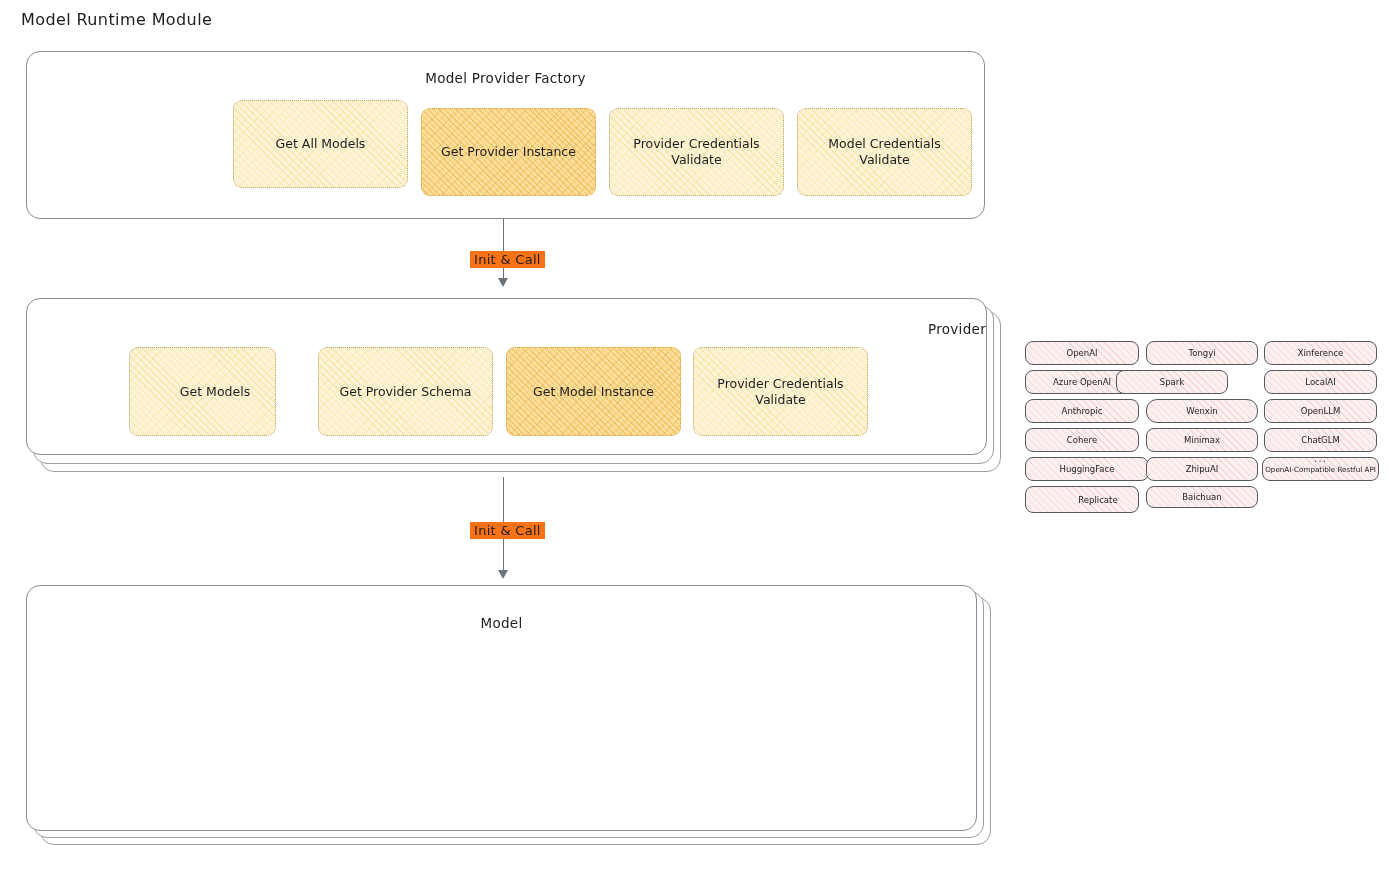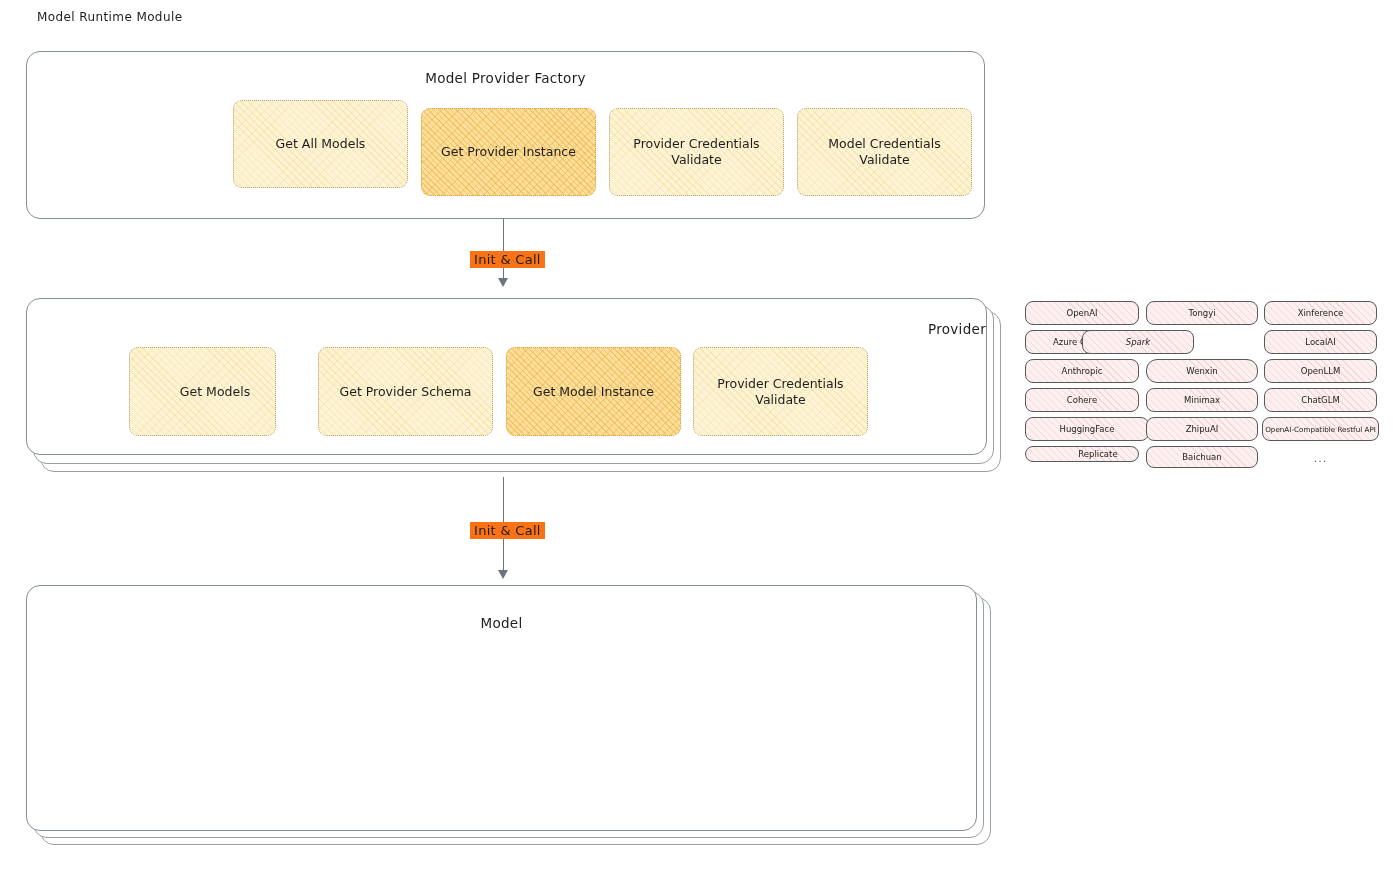--- a/index.html
+++ b/index.html
@@ -13,23 +13,23 @@
     height: 880px;
     position: relative;
     font-family: "DejaVu Sans", sans-serif;
     color: #1e1e1e;
     overflow: hidden;
   }
 
   
   #page-title {
     position: absolute;
-    left: 37px;
+    left: 21px;
     top: 10px;
-    font-size: 12px;
+    font-size: 16px;
     letter-spacing: 0.4px;
     color: #1e1e1e;
     white-space: nowrap;
   }
 
   
   .panel {
     position: absolute;
     background: #ffffff;
     border: 1.3px solid #868e96;
@@ -90,20 +90,21 @@
     background-color: #fdf0f0;
     background-image:
       repeating-linear-gradient(45deg, rgba(230,140,140,0.26) 0 1px, rgba(0,0,0,0) 1px 5px);
     display: flex;
     align-items: center;
     justify-content: center;
     text-align: center;
     font-size: 8.5px;
     color: #1e1e1e;
     white-space: nowrap;
+    margin-top: 40px;
   }
   .pchip.tiny { font-size: 7.2px; }
   .ellipsis-chip {
     position: absolute;
     font-size: 11px;
     color: #555;
     letter-spacing: 1px;
     text-align: center;
   }
 
@@ -186,24 +187,24 @@
   <div class="mbox hl" style="left:479px; top:48px; width:175px; height:89px;">Get Model Instance</div>
   <div class="mbox" style="left:291px; top:48px; width:175px; height:89px;">Get Provider Schema</div>
   <div class="mbox" style="left:666px; top:48px; width:175px; height:89px;">Provider Credentials Validate</div>
 </div>
 
 <div class="pchip" style="left:1025px; top:301px; width:114px; height:24px;">OpenAI</div>
 <div class="pchip" style="left:1025px; top:330px; width:114px; height:24px;">Azure OpenAI</div>
 <div class="pchip" style="left:1025px; top:359px; width:114px; height:24px;">Anthropic</div>
 <div class="pchip" style="left:1025px; top:388px; width:114px; height:24px;">Cohere</div>
 <div class="pchip" style="left:1025px; top:417px; width:124px; height:24px;">HuggingFace</div>
-<div class="pchip" style="left:1025px; top:446px; width:114px; height:16px;padding-left:32px;">Replicate</div>
+<div class="pchip" style="left:1025px; top:446px; width:114px; height:27px;padding-left:32px;">Replicate</div>
 
 <div class="pchip" style="left:1146px; top:301px; width:112px; height:24px;">Tongyi</div>
-<div class="pchip" style="left:1082px; top:330px; width:112px; height:24px;font-style:italic;">Spark</div>
+<div class="pchip" style="left:1116px; top:330px; width:112px; height:24px;">Spark</div>
 <div class="pchip" style="left:1146px; top:359px; width:112px; height:24px;border-radius:11px;">Wenxin</div>
 <div class="pchip" style="left:1146px; top:388px; width:112px; height:24px;">Minimax</div>
 <div class="pchip" style="left:1146px; top:417px; width:112px; height:24px;">ZhipuAI</div>
 <div class="pchip" style="left:1146px; top:446px; width:112px; height:22px;">Baichuan</div>
 
 <div class="pchip" style="left:1264px; top:301px; width:113px; height:24px;">Xinference</div>
 <div class="pchip" style="left:1264px; top:330px; width:113px; height:24px;">LocalAI</div>
 <div class="pchip" style="left:1264px; top:359px; width:113px; height:24px;">OpenLLM</div>
 <div class="pchip" style="left:1264px; top:388px; width:113px; height:24px;">ChatGLM</div>
 <div class="pchip tiny" style="left:1262px; top:417px; width:117px; height:24px;">OpenAI-Compatible Restful API</div>

